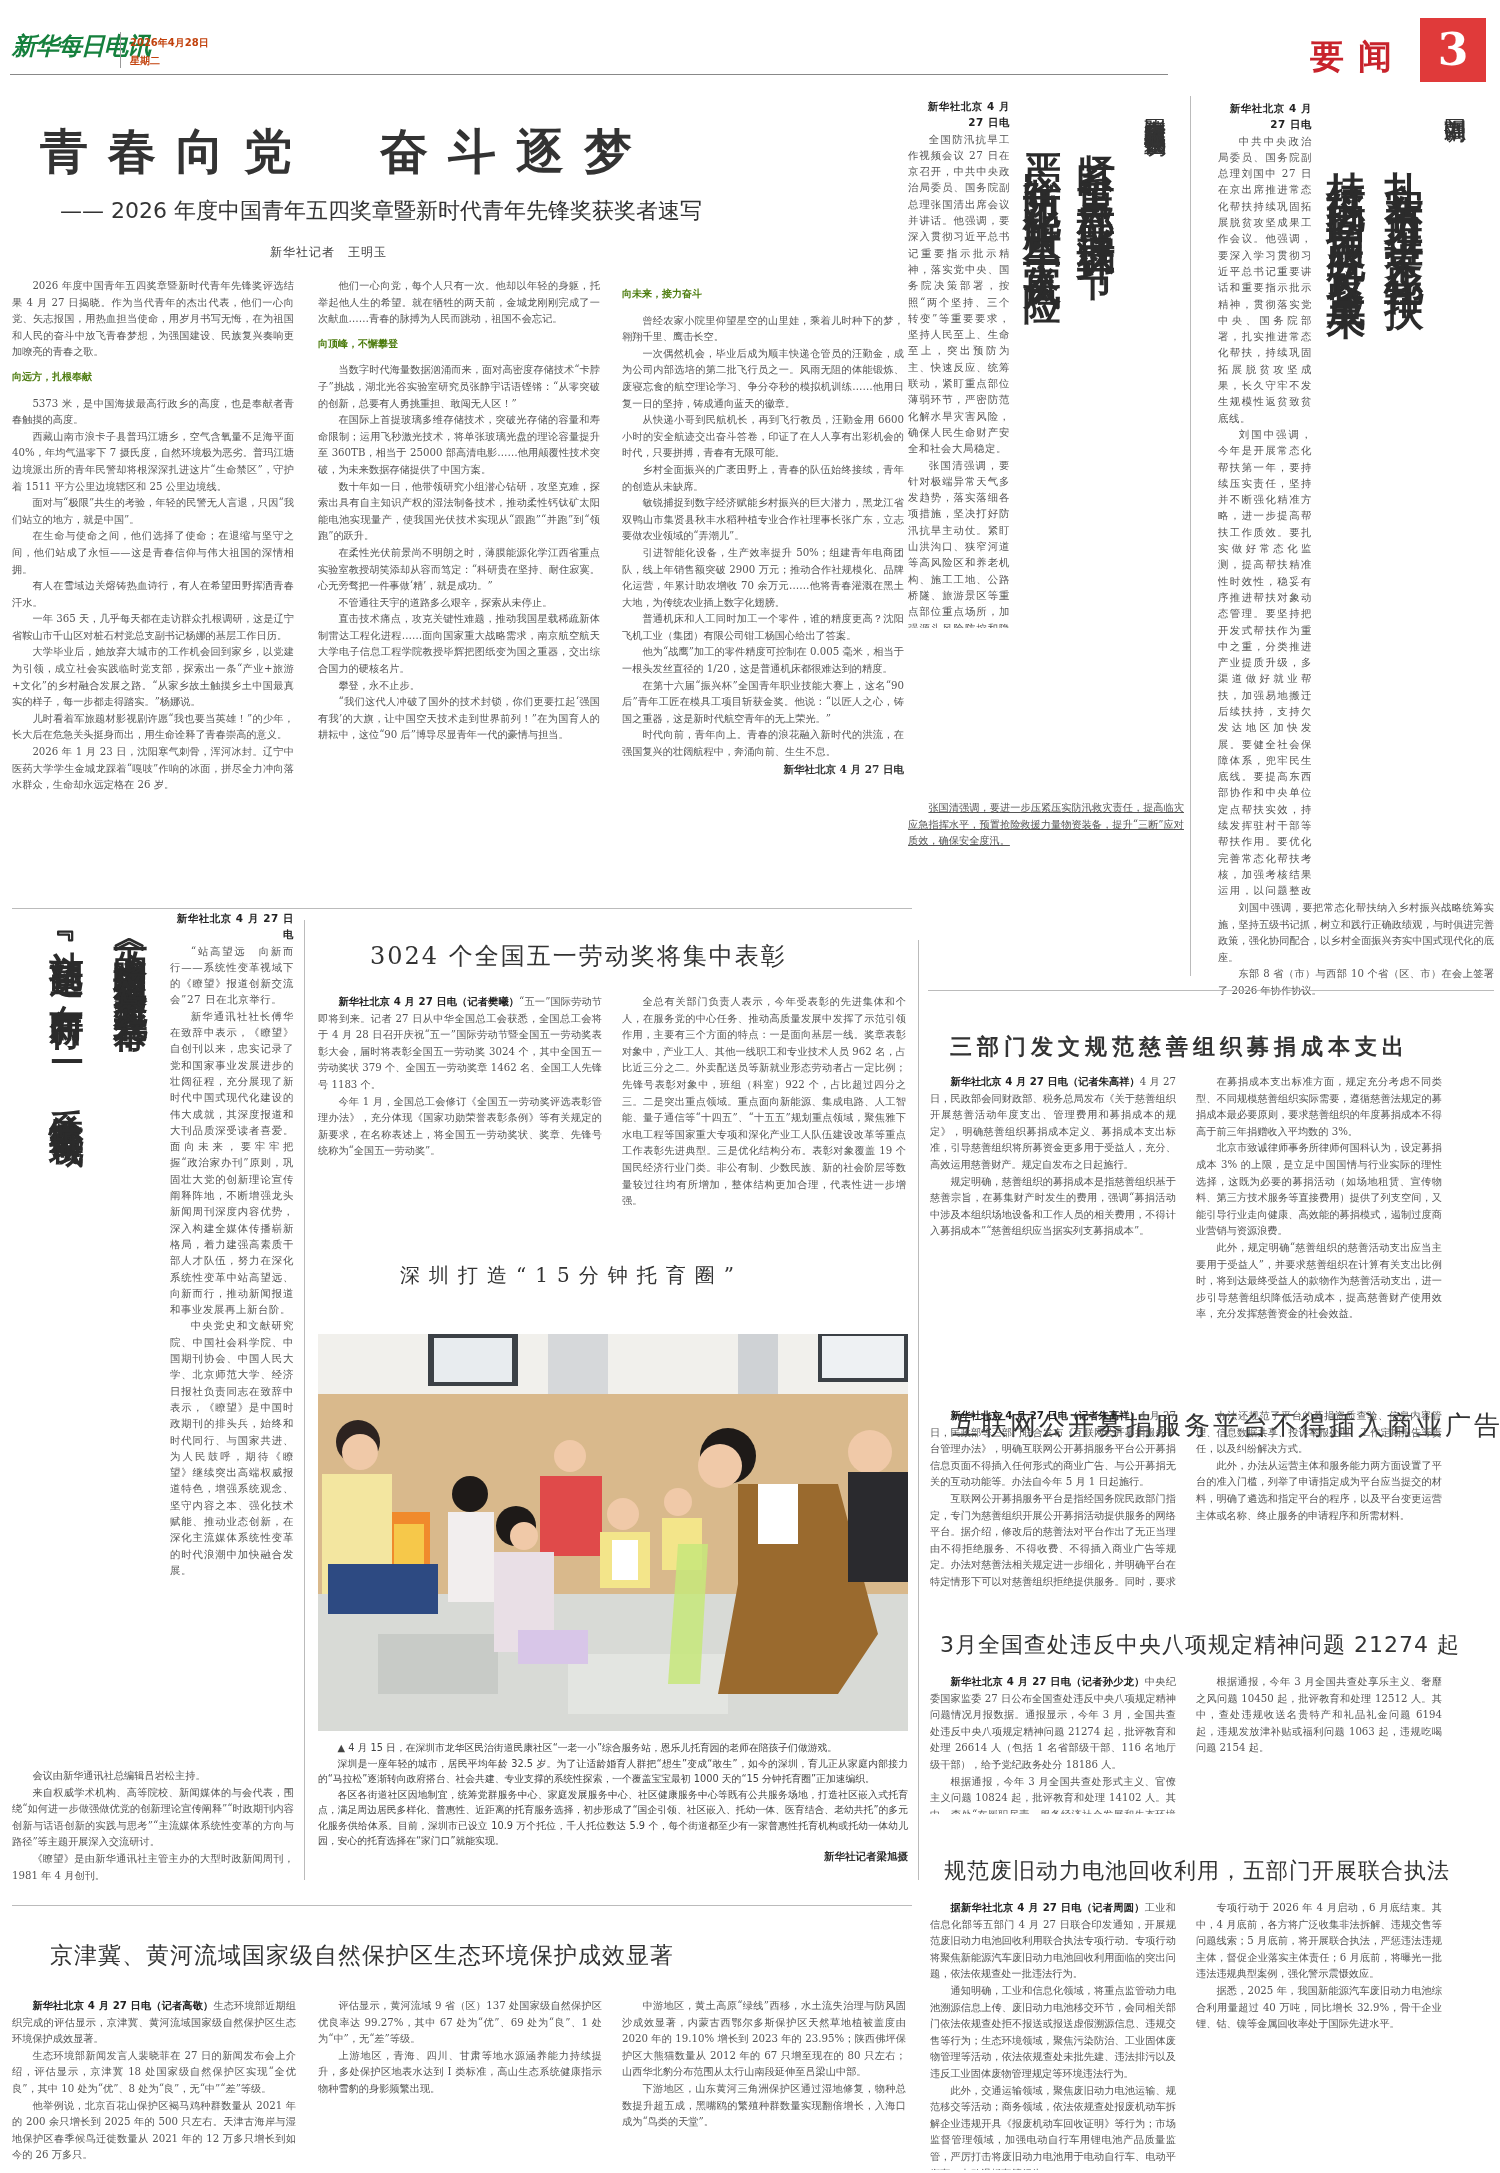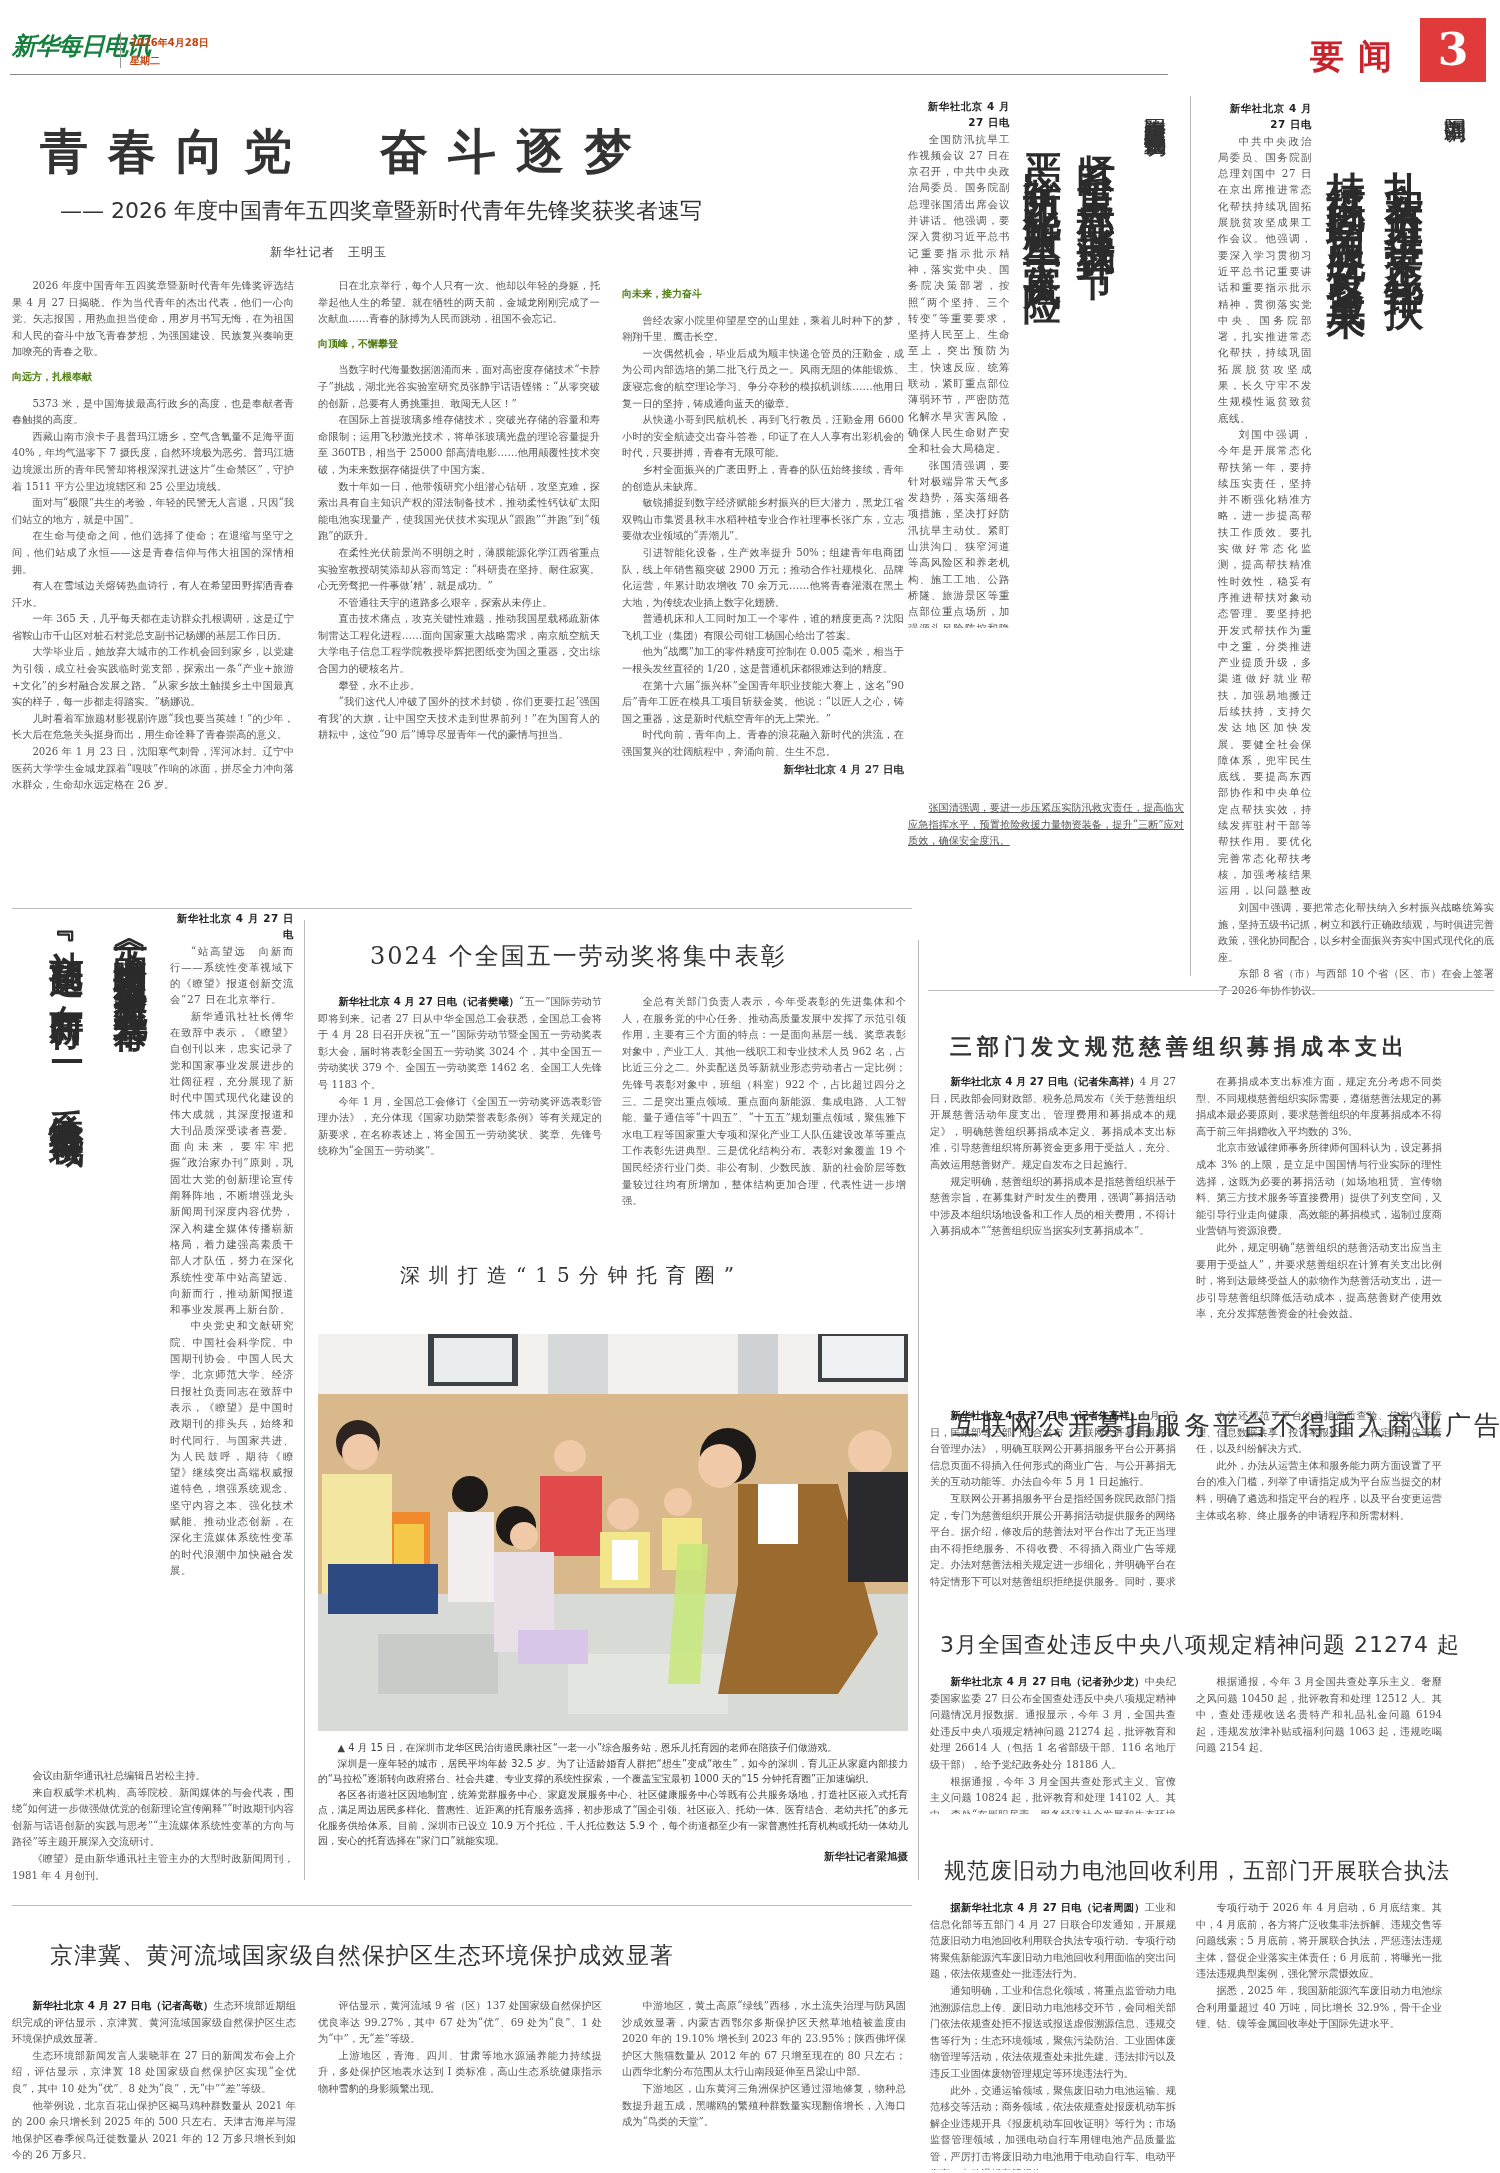--- a/index.html
+++ b/index.html
@@ -66,21 +66,21 @@
   <p>面对与“极限”共生的考验，年轻的民警无人言退，只因“我们站立的地方，就是中国”。</p>
   <p>在生命与使命之间，他们选择了使命；在退缩与坚守之间，他们站成了永恒——这是青春信仰与伟大祖国的深情相拥。</p>
   <p>有人在雪域边关熔铸热血诗行，有人在希望田野挥洒青春汗水。</p>
   <p>一年 365 天，几乎每天都在走访群众扎根调研，这是辽宁省鞍山市千山区对桩石村党总支副书记杨娜的基层工作日历。</p>
   <p>大学毕业后，她放弃大城市的工作机会回到家乡，以党建为引领，成立社会实践临时党支部，探索出一条“产业+旅游+文化”的乡村融合发展之路。“从家乡故土触摸乡土中国最真实的样子，每一步都走得踏实。”杨娜说。</p>
   <p>儿时看着军旅题材影视剧许愿“我也要当英雄！”的少年，长大后在危急关头挺身而出，用生命诠释了青春崇高的意义。</p>
   <p>2026 年 1 月 23 日，沈阳寒气刺骨，浑河冰封。辽宁中医药大学学生金城龙踩着“嘎吱”作响的冰面，拼尽全力冲向落水群众，生命却永远定格在 26 岁。</p>
 </div>
 
 <div class="col body" style="left:318px; top:278px; width:282px;">
-  <p>日在北京举行，每个人只有一次。他却以年轻的身躯，托举起他人生的希望。就在牺牲的两天前，金城龙刚刚完成了一次献血……青春的脉搏为人民而跳动，祖国不会忘记。</p>
+  <p>他们一心向党，每个人只有一次。他却以年轻的身躯，托举起他人生的希望。就在牺牲的两天前，金城龙刚刚完成了一次献血……青春的脉搏为人民而跳动，祖国不会忘记。</p>
   <div class="subsec">向顶峰，不懈攀登</div>
   <p>当数字时代海量数据汹涌而来，面对高密度存储技术“卡脖子”挑战，湖北光谷实验室研究员张静宇话语铿锵：“从零突破的创新，总要有人勇挑重担、敢闯无人区！”</p>
   <p>在国际上首提玻璃多维存储技术，突破光存储的容量和寿命限制；运用飞秒激光技术，将单张玻璃光盘的理论容量提升至 360TB，相当于 25000 部高清电影……他用颠覆性技术突破，为未来数据存储提供了中国方案。</p>
   <p>数十年如一日，他带领研究小组潜心钻研，攻坚克难，探索出具有自主知识产权的湿法制备技术，推动柔性钙钛矿太阳能电池实现量产，使我国光伏技术实现从“跟跑”“并跑”到“领跑”的跃升。</p>
   <p>在柔性光伏前景尚不明朗之时，薄膜能源化学江西省重点实验室教授胡笑添却从容而笃定：“科研贵在坚持、耐住寂寞。心无旁骛把一件事做‘精’，就是成功。”</p>
   <p>不管通往天宇的道路多么艰辛，探索从未停止。</p>
   <p>直击技术痛点，攻克关键性难题，推动我国星载稀疏新体制雷达工程化进程……面向国家重大战略需求，南京航空航天大学电子信息工程学院教授毕辉把图纸变为国之重器，交出综合国力的硬核名片。</p>
   <p>攀登，永不止步。</p>
   <p>“我们这代人冲破了国外的技术封锁，你们更要扛起‘强国有我’的大旗，让中国空天技术走到世界前列！”在为国育人的耕耘中，这位“90 后”博导尽显青年一代的豪情与担当。</p>
 </div>

